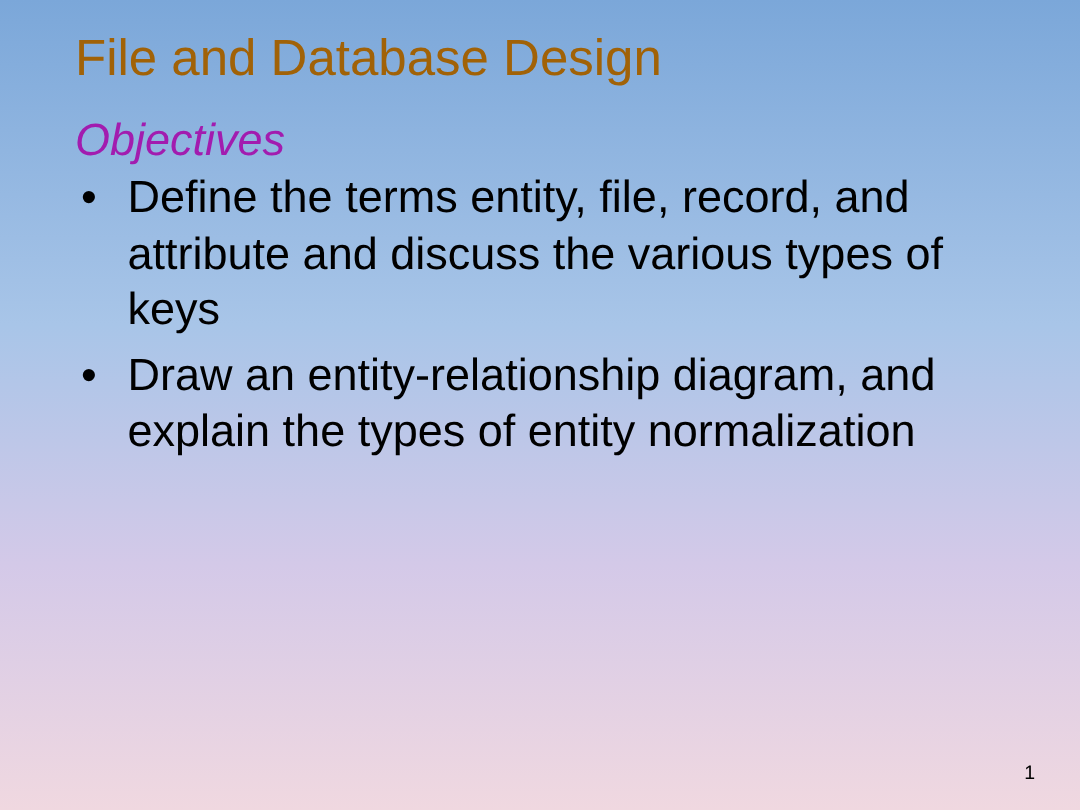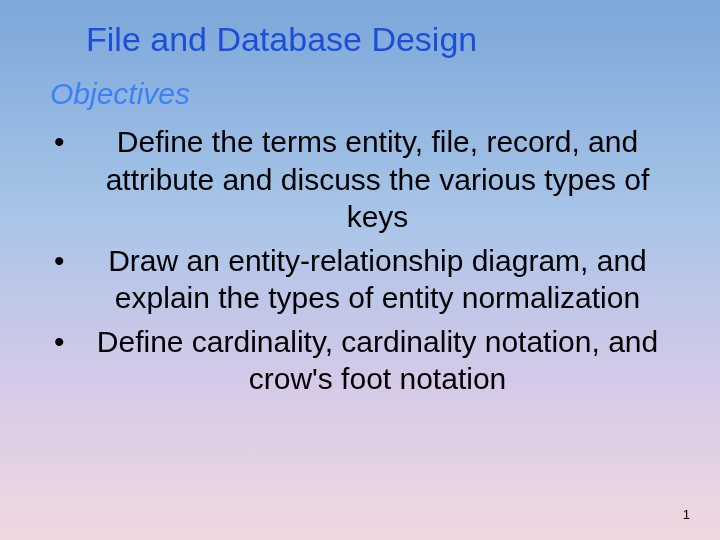--- a/index.html
+++ b/index.html
@@ -12,35 +12,33 @@
       height: 540px;
       background: linear-gradient(to bottom, #7ba7d9 0%, #a8c5e8 40%, #d4c9e8 70%, #f0d8e0 100%);
       font-family: Arial, Helvetica, sans-serif;
       padding: 20px 50px 20px 50px;
       position: relative;
       overflow: hidden;
     }
     .title {
       font-size: 34px;
       font-weight: normal;
-      color: #1d4ed8;
+      color: #a16207;
       margin-bottom: 18px;
-      margin-left: 36px;
     }
     .subtitle {
       font-size: 30px;
       font-style: italic;
-      color: #3b82f6;
-      margin-bottom: 12px;
+      color: #a21caf;
+      margin-bottom: 2px;
       padding-left: 0;
     }
     .bullet-list {
       list-style: none;
       padding-left: 0;
-      text-align: center;
     }
     .bullet-item {
       font-size: 30px;
       color: #000;
       line-height: 1.25;
       margin-bottom: 6px;
       padding-left: 35px;
       position: relative;
     }
     .bullet-item::before {
@@ -61,16 +59,15 @@
 </head>
 <body>
 
 <h1 class="title">File and Database Design</h1>
 
 <div class="subtitle">Objectives</div>
 
 <ul class="bullet-list">
   <li class="bullet-item">Define the terms entity, file, record, and attribute and discuss the various types of keys</li>
   <li class="bullet-item">Draw an entity-relationship diagram, and explain the types of entity normalization</li>
-  <li class="bullet-item">Define cardinality, cardinality notation, and crow's foot notation</li>
 </ul>
 
 <div class="page-number">1</div>
 
 </body></html>

